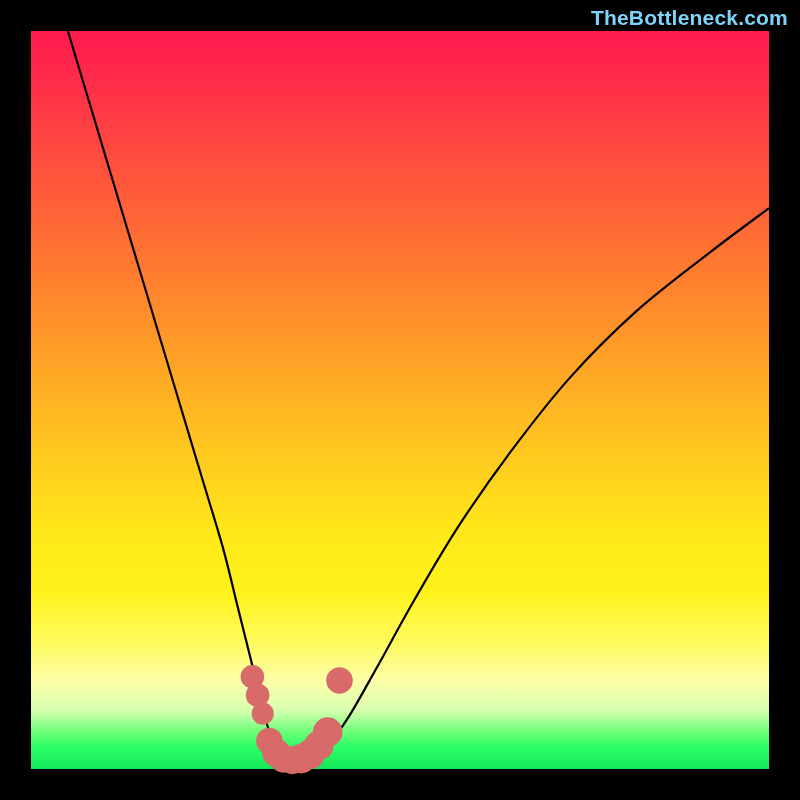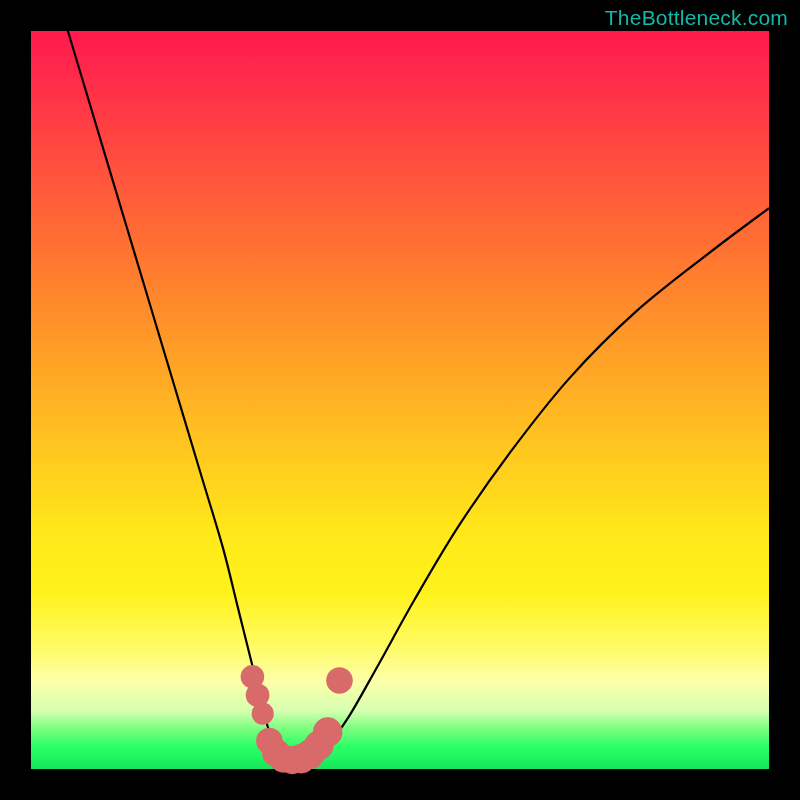--- a/index.html
+++ b/index.html
@@ -39,23 +39,23 @@
       #d8ffb0 92%,
       #6bff78 95%,
       #2cff66 97%,
       #14e85a 100%
     );
   }
   .watermark {
     position: absolute;
     top: 6px;
     right: 12px;
-    color: #14b8a6;
+    color: #7dd3fc;
     font-size: 21px;
-    font-weight: 400;
+    font-weight: 700;
     letter-spacing: 0.2px;
     user-select: none;
   }
   svg.curve {
     position: absolute;
     left: 0;
     top: 0;
     width: 738px;
     height: 738px;
     overflow: visible;

